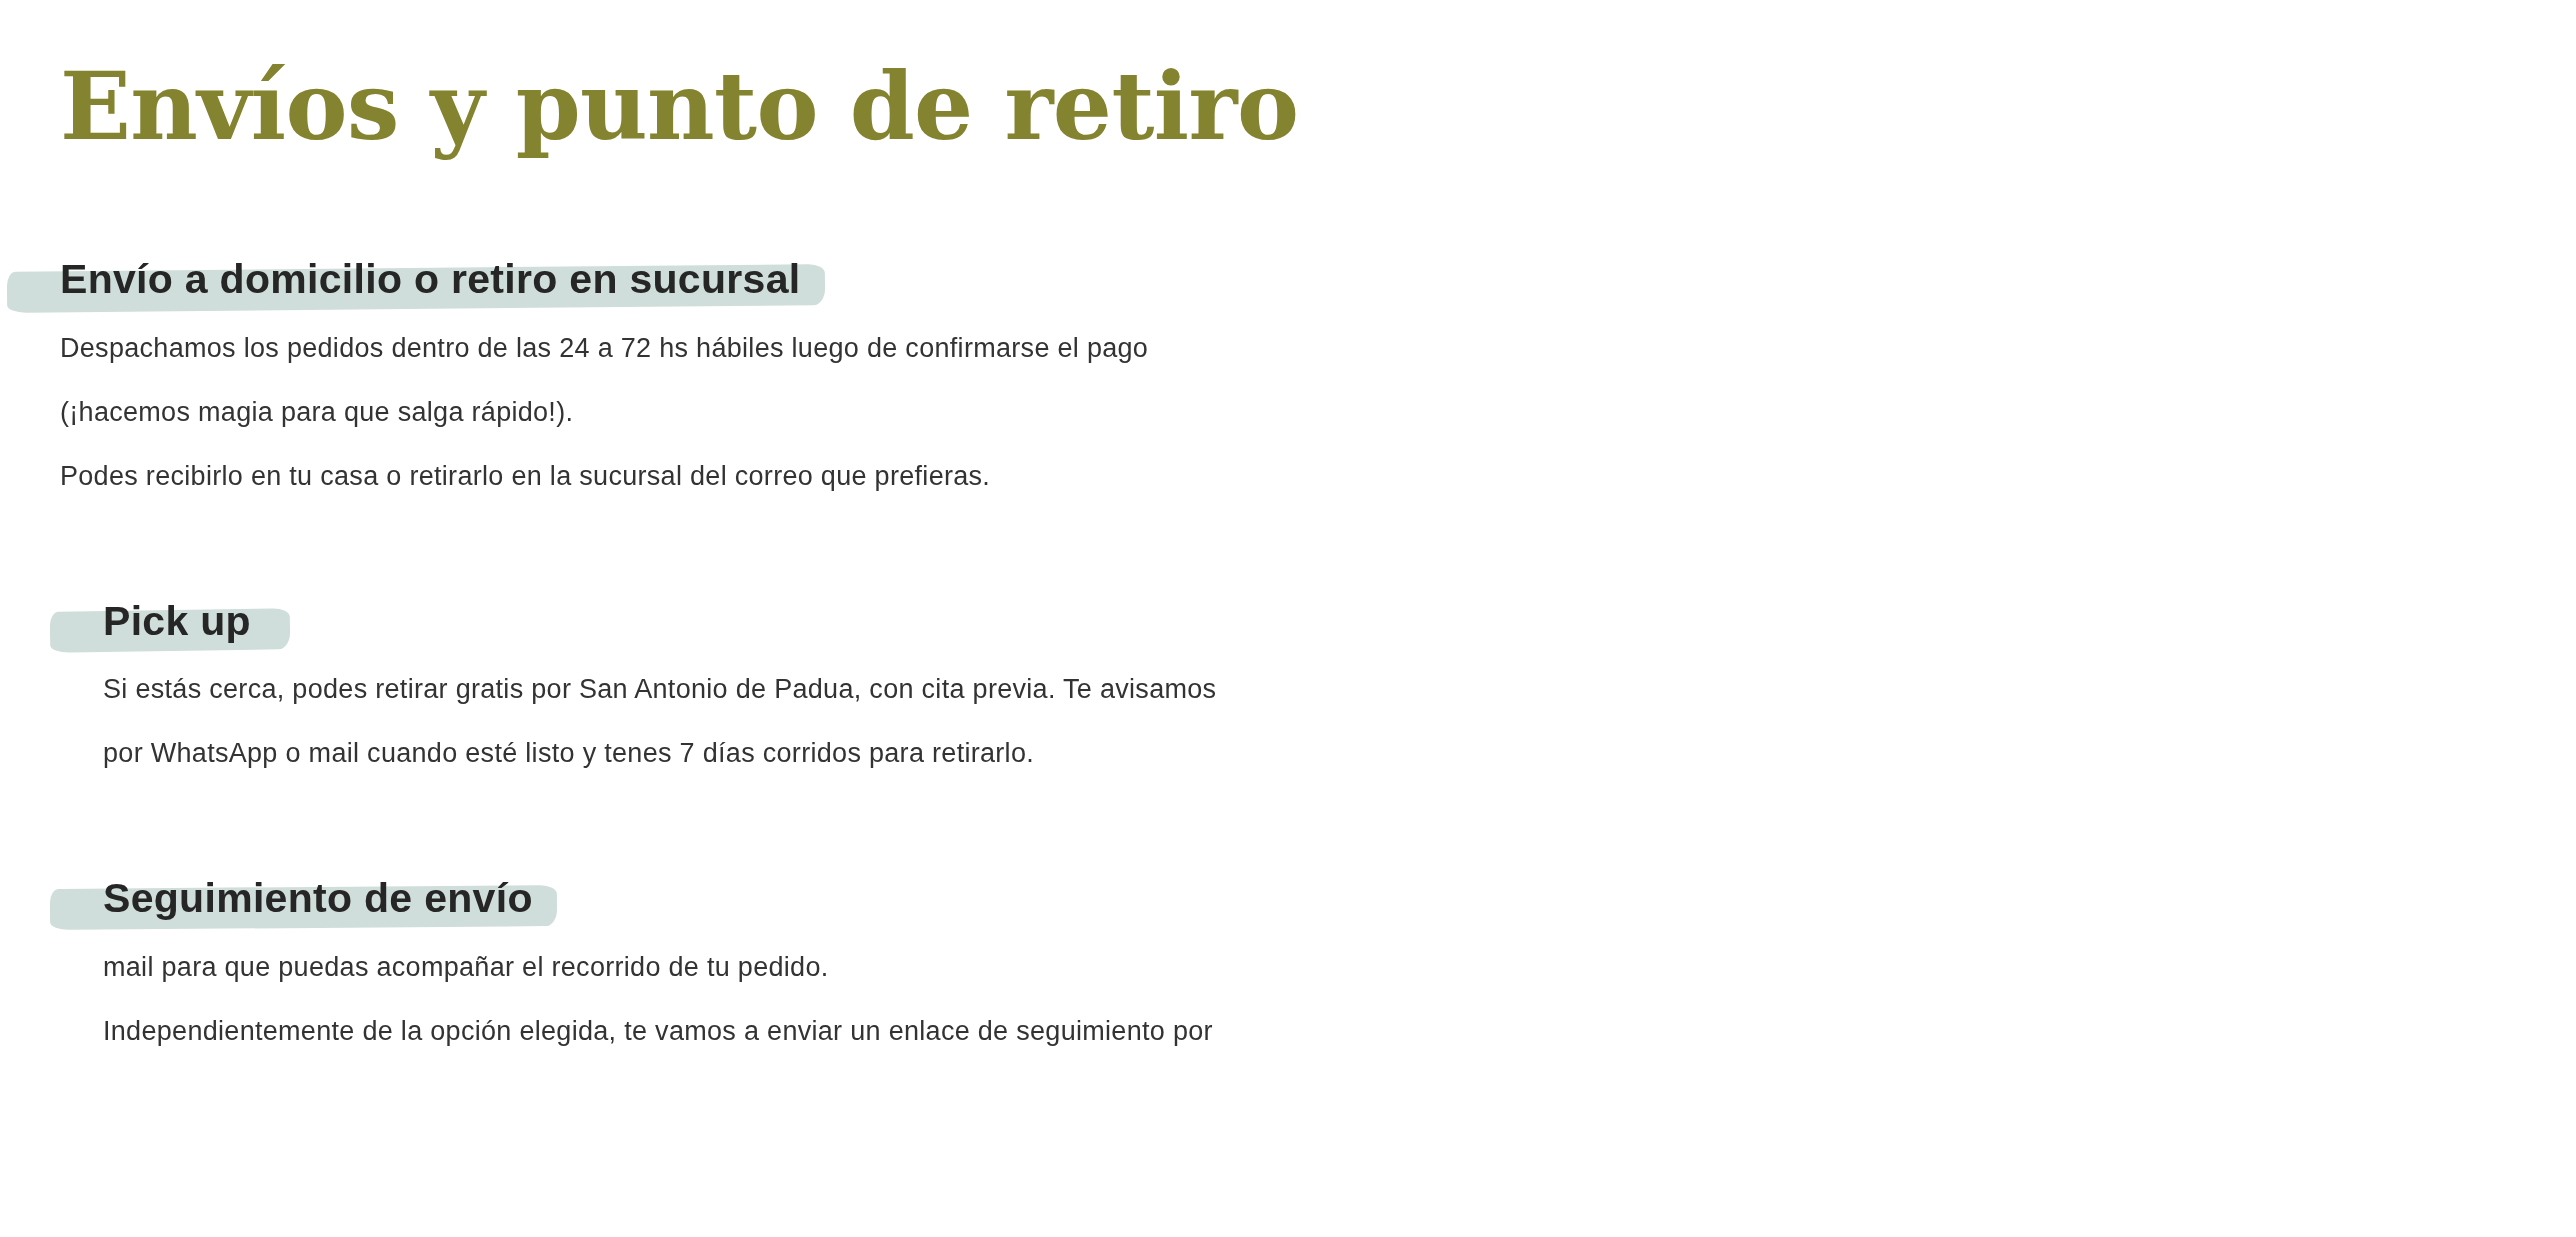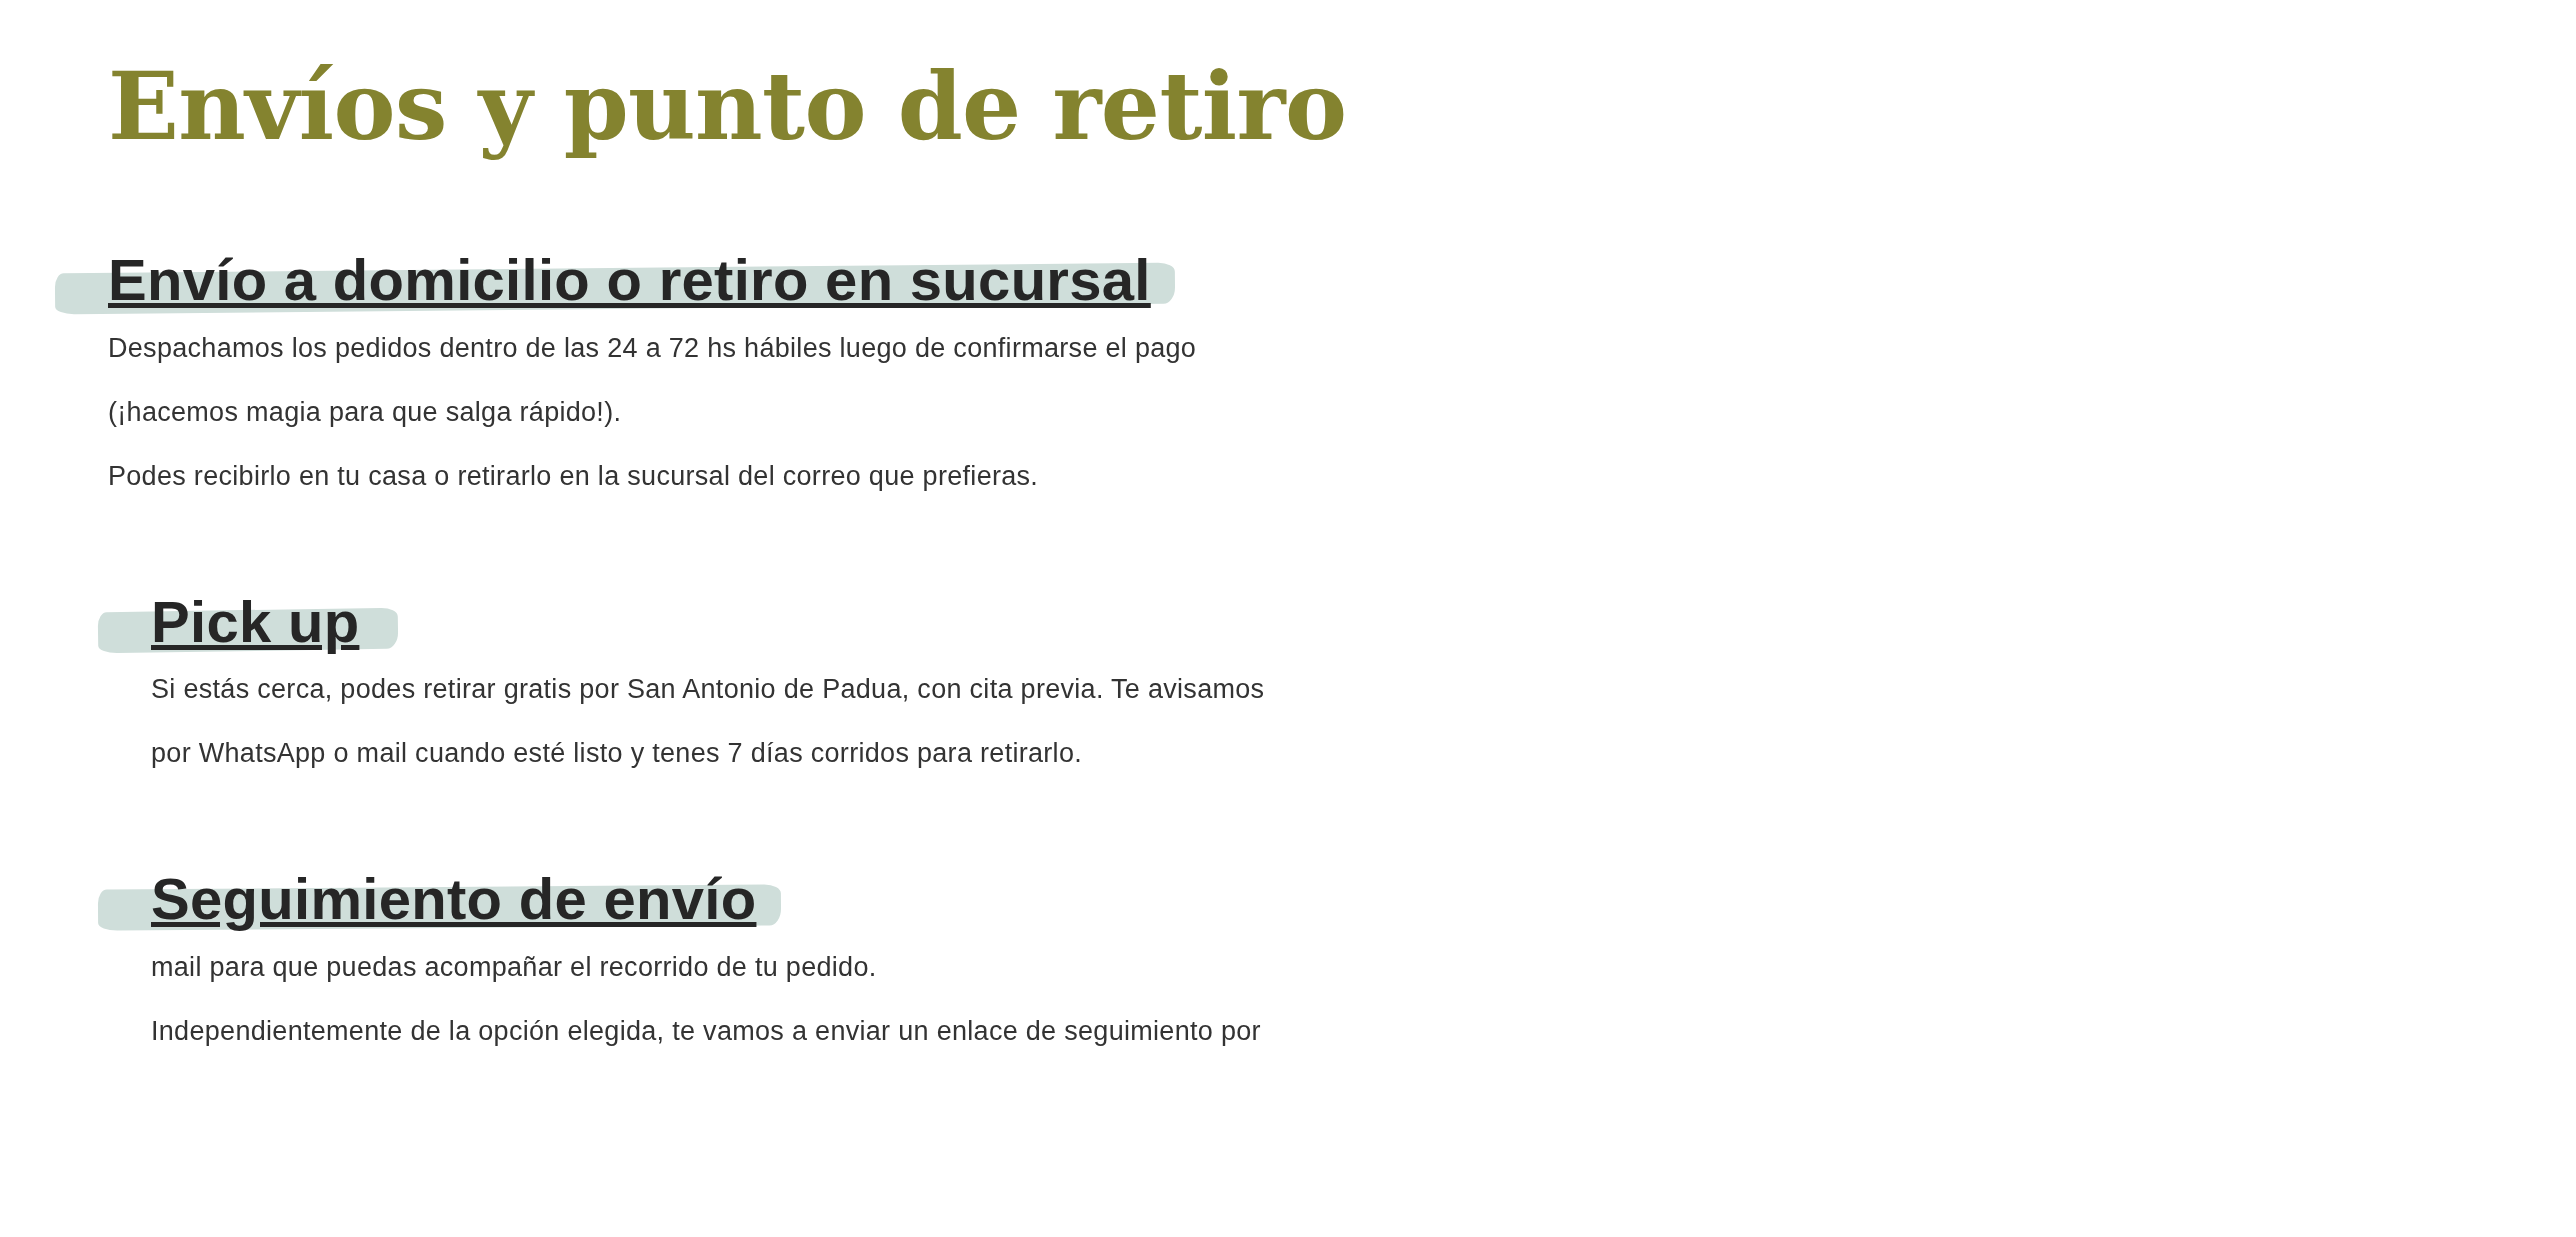--- a/index.html
+++ b/index.html
@@ -13,48 +13,47 @@
   *{margin:0;padding:0;box-sizing:border-box;}
   html,body{background:var(--background);}
   body{
     width:2576px;
     height:1237px;
     position:relative;
     overflow:hidden;
     font-family:"Liberation Sans", sans-serif;
   }
   .content{
-    padding:58px 77px 0 108px;
+    padding:58px 77px 0 60px;
   }
   .page-title{
     font-family:"DejaVu Serif", serif;
     font-weight:700;
     font-size:93px;
     line-height:97px;
     letter-spacing:-0.6px;
     color:var(--title-color);
     margin-bottom:100px;
   }
   .section{
     margin-bottom:0;
   }
   .section + .section{
     margin-top:89px;
     margin-left:43px;
   }
   .section-heading{
     position:relative;
     display:inline-block;
-    font-size:58px;
+    font-size:41px;
     line-height:49px;
     font-weight:700;
     color:var(--heading-text);
     letter-spacing:0.3px;
     margin-bottom:11.6px;
-    text-decoration:underline;
   }
   .heading-text{
     position:relative;
     z-index:1;
   }
   .highlight-brush{
     position:absolute;
     z-index:0;
     left:-53px;
     right:-24.5px;

